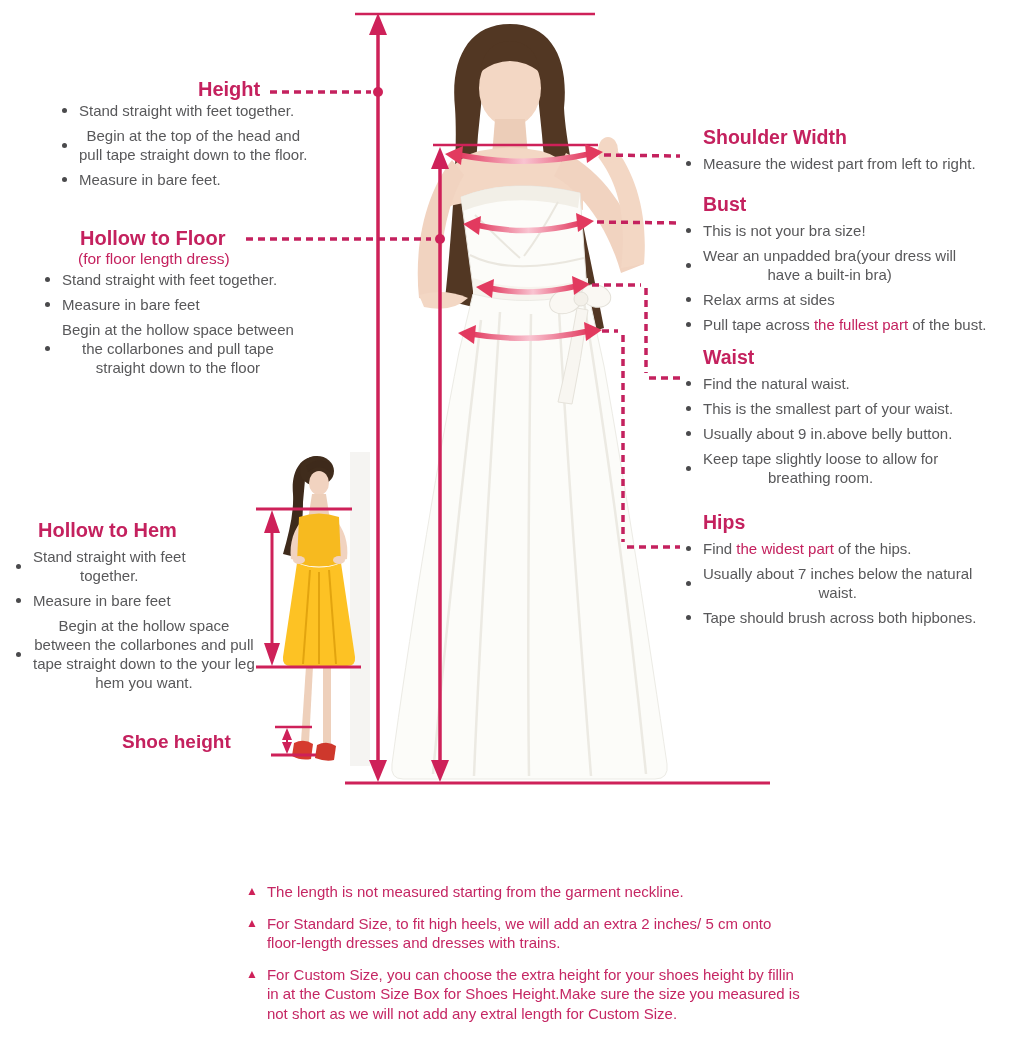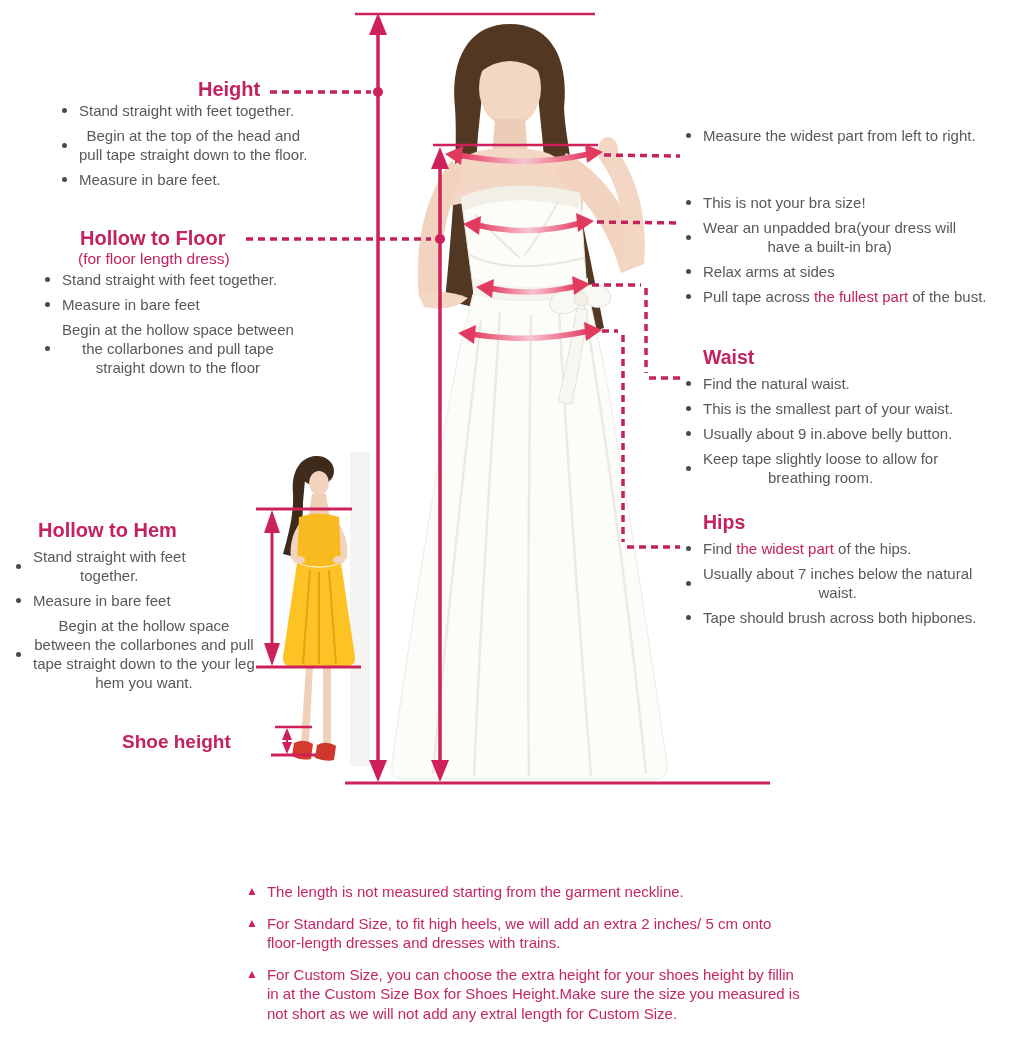--- a/index.html
+++ b/index.html
@@ -182,28 +182,30 @@
         <span class="txt">Begin at the hollow space
 between the collarbones and pull
 tape straight down to the your leg
 hem  you want.</span>
       </li>
   </ul>
 
   <h2 class="t" style="left:122px;top:731px;font-size:19px;">Shoe height</h2>
 
   <section class="rsec" style="top:126px;">
+    <h2>Shoulder Width</h2>
     <ul class="list">
       <li>
           <span class="txt">Measure the widest part from left to right.</span>
         </li>
     </ul>
   </section>
 
   <section class="rsec" style="top:193px;">
+    <h2>Bust</h2>
     <ul class="list">
       <li>
           <span class="txt">This is not your bra size!</span>
         </li>
       <li>
           <span class="txt">Wear an unpadded bra(your dress will
 have a built-in bra)</span>
         </li>
       <li>
           <span class="txt">Relax arms at sides</span>

